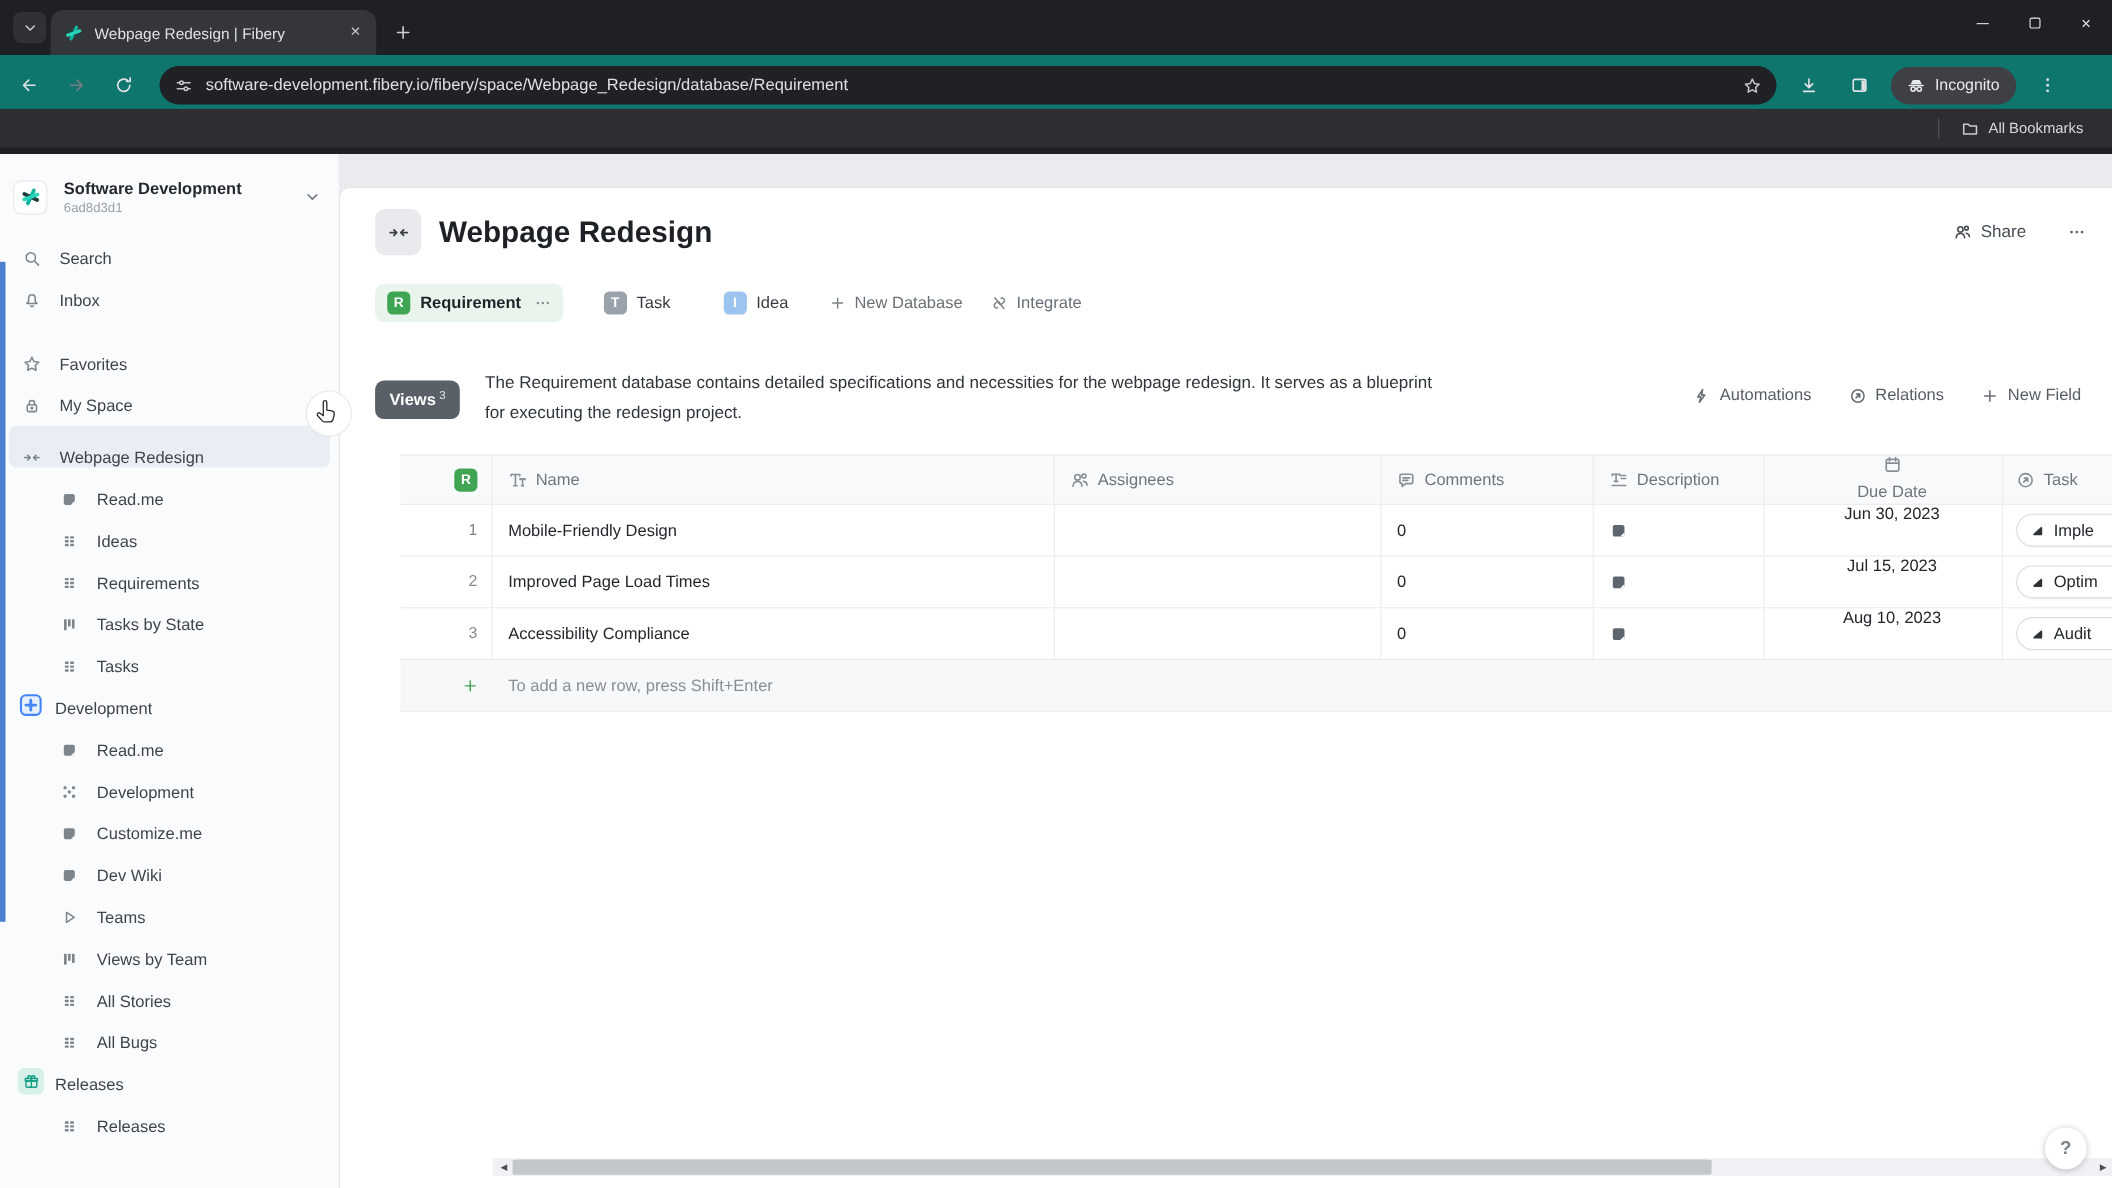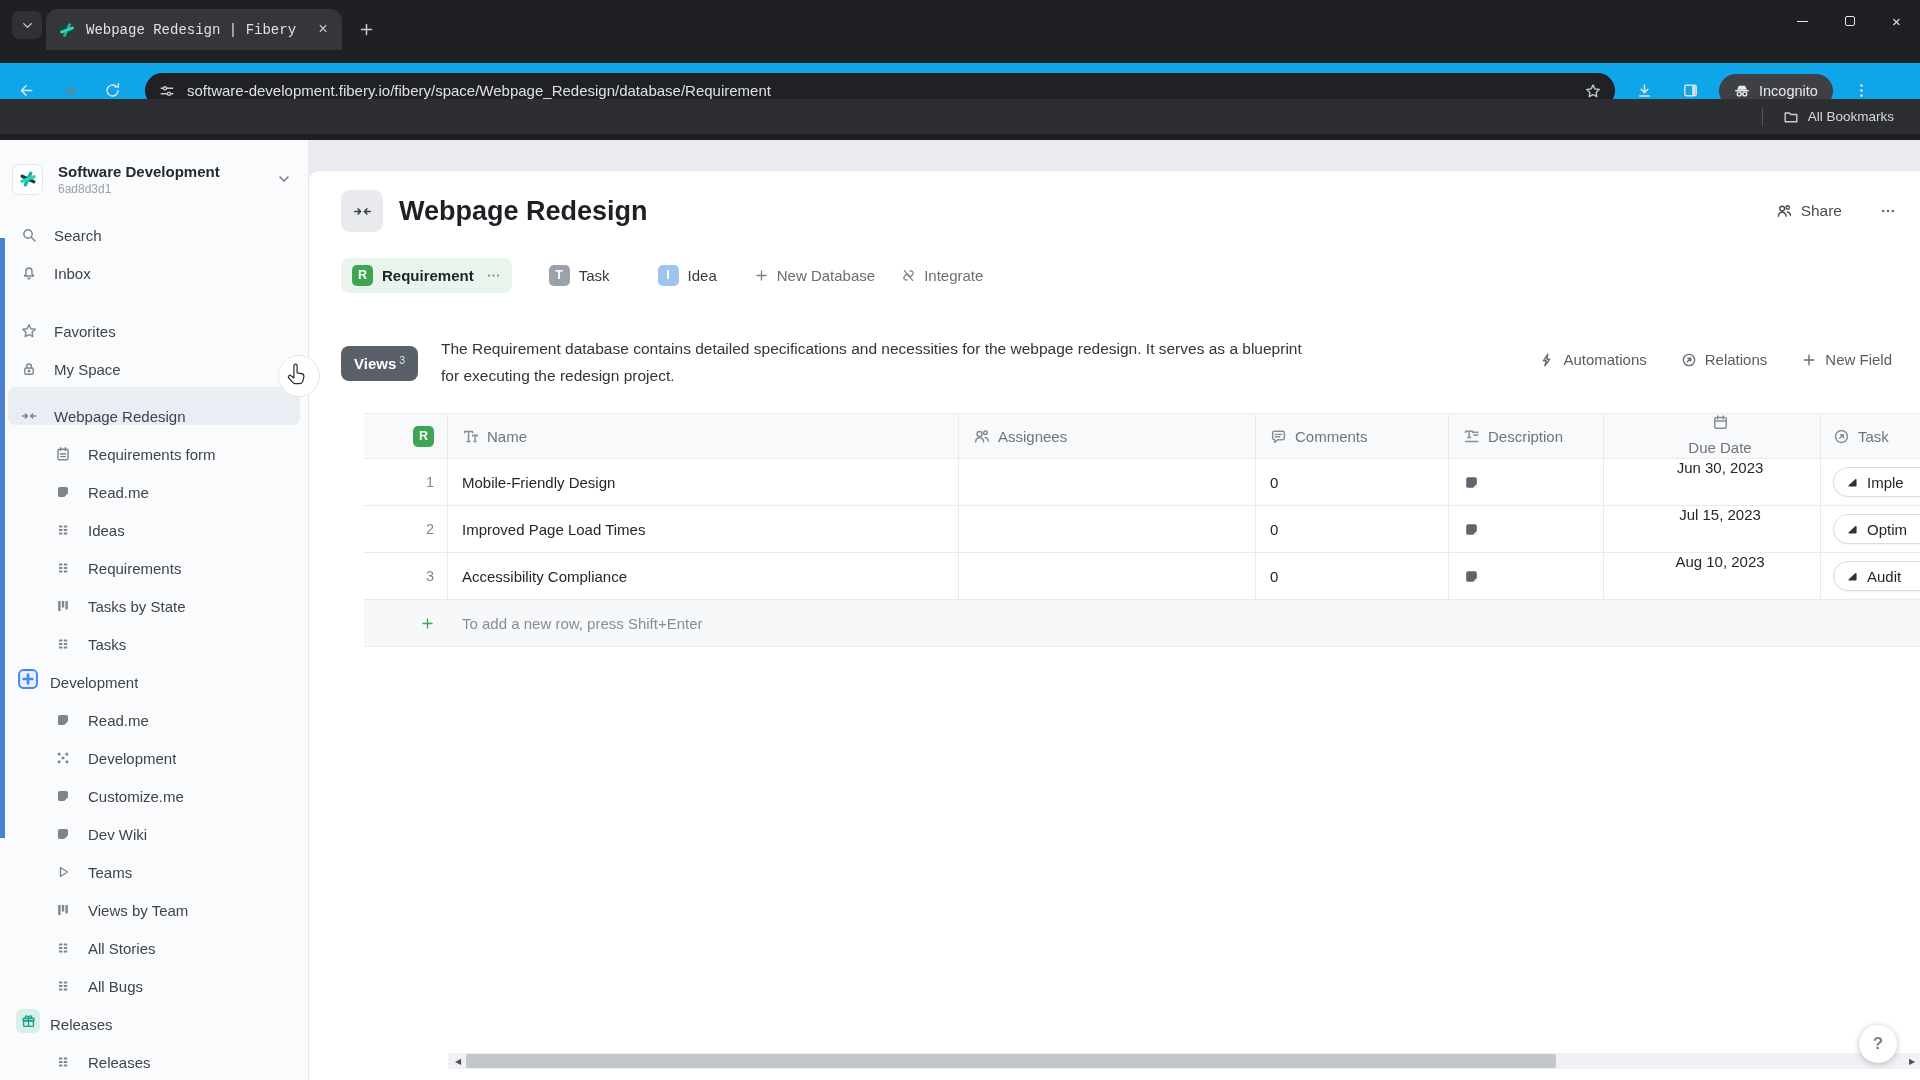--- a/index.html
+++ b/index.html
@@ -2,31 +2,31 @@
 <html><head>
 <meta charset="utf-8">
 <style>
   * { margin:0; padding:0; box-sizing:border-box; }
   html,body { width:1920px; height:1080px; overflow:hidden; font-family:"Liberation Sans", sans-serif; background:#1f2023; }
 
   
   .chrome { position:absolute; top:0; left:0; width:1920px; height:140px; background:#1f2023; }
   .tabstrip { position:absolute; top:0; left:0; width:100%; height:50px; }
   .tabchevron { position:absolute; left:12px; top:11px; width:30px; height:28px; border-radius:7px; background:#303136; color:#cfd3d7; display:grid; place-items:center; }
-  .tab { position:absolute; left:46px; top:9px; width:296px; height:41px; background:#35363a; border-radius:12px 12px 0 0; display:flex; align-items:center; padding:0 8px 0 12px; color:#dee1e6;font-family:Liberation Mono, monospace; }
+  .tab { position:absolute; left:46px; top:9px; width:296px; height:41px; background:#35363a; border-radius:12px 12px 0 0; display:flex; align-items:center; padding:0 8px 0 12px; color:#dee1e6; }
   .tab .fav { width:18px; height:18px; margin-right:10px; flex:none; }
   .tab .title { font-size:14px; flex:1; white-space:nowrap; overflow:hidden; }
   .tab .close { width:22px; height:22px; border-radius:50%; display:grid; place-items:center; color:#c7cbd0; font-size:16px; }
   .newtab { position:absolute; left:352px; top:15px; width:28px; height:28px; color:#c9cdd2; display:grid; place-items:center; }
   .wincontrols { position:absolute; right:0; top:0; height:42px; display:flex; }
   .wc { width:47px; display:grid; place-items:center; color:#e4e7ea; font-size:15px; }
   .wc .boxg { width:10px; height:10px; border:1.3px solid currentColor; border-radius:2px; }
   .wc .ming { width:11px; height:0; border-top:1.4px solid currentColor; }
 
-  .toolbar { position:absolute; top:63px; left:0; width:100%; height:55px; background:#0ea5e9; display:flex; align-items:center; }
+  .toolbar { position:absolute; top:50px; left:0; width:100%; height:55px; background:#0f766e; display:flex; align-items:center; }
   .navbtn { width:34px; height:34px; margin-left:9px; color:#dfe2e6; display:grid; place-items:center; }
   .navbtn.dis { color:#797d82; }
   .omnibox { margin-left:16px; width:1470px; height:35px; border-radius:18px; background:#202124; display:flex; align-items:center; padding:0 14px; color:#dce0e4; }
   .omnibox .tune { color:#c3c7cc; margin-right:12px; display:grid; place-items:center; }
   .omnibox .url { font-size:15px; flex:1; white-space:nowrap; overflow:hidden; }
   .omnibox .star { color:#c3c7cc; display:grid; place-items:center; }
   .tbicon { width:34px; height:34px; display:grid; place-items:center; color:#dfe2e6; margin-left:12px; flex:none; }
   .incopill { margin-left:12px; height:34px; border-radius:17px; background:#3f4046; color:#e7eaed; font-size:14.5px; display:flex; gap:9px; align-items:center; padding:0 15px; flex:none; }
 
   .bookmarks { position:absolute; top:99px; left:0; width:100%; height:35px; background:#2d2e32; display:flex; align-items:center; justify-content:flex-end; color:#d5d8dc; font-size:13.5px; padding-right:26px; }
@@ -290,29 +290,20 @@
             <svg width="16" height="16" viewBox="0 0 16 16" fill="none" stroke="currentColor" stroke-width="1.4" stroke-linecap="round" stroke-linejoin="round">
               <path d="M1.5 8h4.6M4.3 5.9L6.4 8l-2.1 2.1"></path>
               <path d="M14.5 8H9.9M11.7 5.9L9.6 8l2.1 2.1"></path>
             </svg>
           </span>
           <span class="lbl">Webpage Redesign</span>
         </div>
         <div class="sbitem ind">
           <span class="ic">
             <svg width="16" height="16" viewBox="0 0 16 16" fill="none" stroke="currentColor" stroke-width="1.4" stroke-linecap="round" stroke-linejoin="round">
-              <rect x="3" y="3.2" width="10" height="10.6" rx="1.4"></rect>
-              <path d="M5.6 1.6v3M10.4 1.6v3M5.5 8h5M5.5 10.6h5"></path>
-            </svg>
-          </span>
-          <span class="lbl">Requirements form</span>
-        </div>
-        <div class="sbitem ind">
-          <span class="ic">
-            <svg width="16" height="16" viewBox="0 0 16 16" fill="none" stroke="currentColor" stroke-width="1.4" stroke-linecap="round" stroke-linejoin="round">
               <path fill="currentColor" stroke="none" d="M3 4.8C3 3.8 3.8 3 4.8 3h6.4c1 0 1.8.8 1.8 1.8v6.4c0 1-.8 1.8-1.8 1.8H4.8c-1 0-1.8-.8-1.8-1.8z"></path>
               <path fill="#fafbfc" stroke="none" d="M13 9.3L9.3 13H13z"></path>
             </svg>
           </span>
           <span class="lbl">Read.me</span>
         </div>
         <div class="sbitem ind">
           <span class="ic">
             <svg width="16" height="16" viewBox="0 0 16 16" fill="none" stroke="currentColor" stroke-width="1.4" stroke-linecap="round" stroke-linejoin="round">
               <g fill="currentColor" stroke="none">

